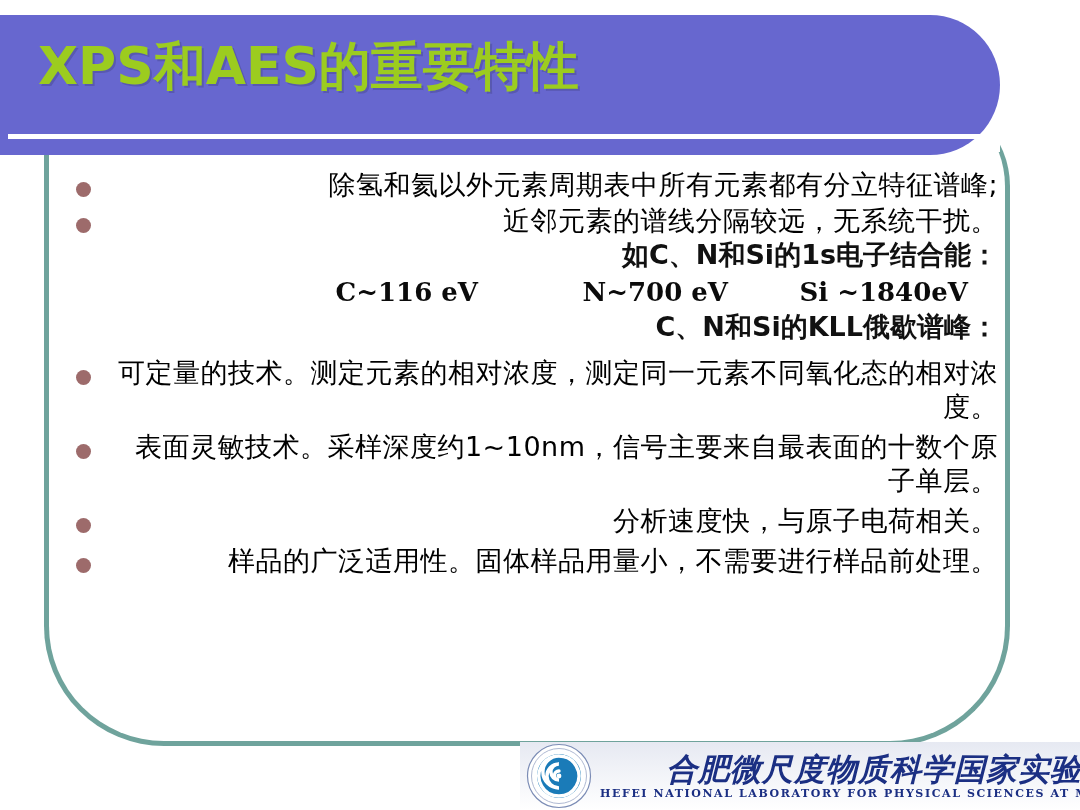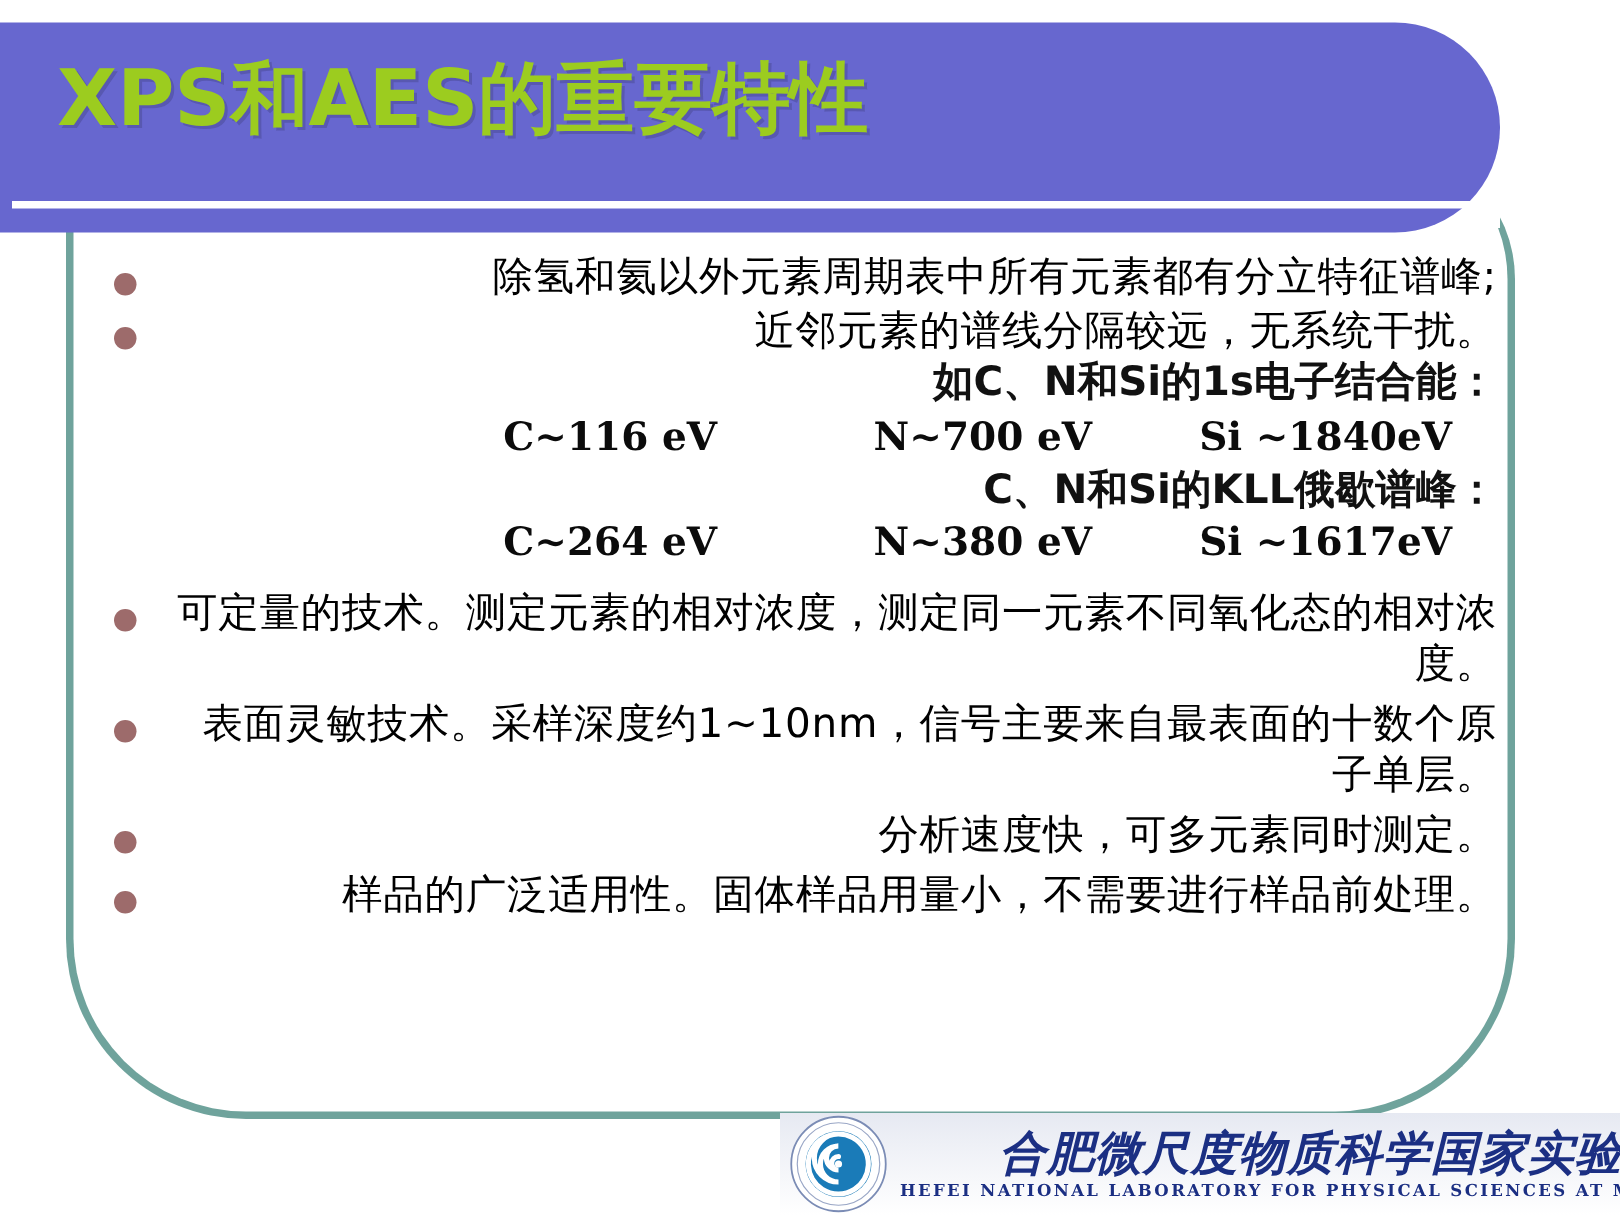--- a/index.html
+++ b/index.html
@@ -205,25 +205,20 @@
     </div>
 
     <div class="energy-row">
       <div class="energy-cell">C~116 eV</div>
       <div class="energy-cell c2">N~700 eV</div>
       <div class="energy-cell">Si ~1840eV</div>
     </div>
 
     <div class="sub-line indent-small">C、N和Si的KLL俄歇谱峰：</div>
 
-    <div class="energy-row">
-      <div class="energy-cell">C~264 eV</div>
-      <div class="energy-cell c2">N~380 eV</div>
-      <div class="energy-cell">Si ~1617eV</div>
-    </div>
 
     <div class="spacer-8"></div>
 
 
     <div class="spacer-4"></div>
 
     <div class="bullet-row">
       <span class="bullet-dot"></span>
       <div class="bullet-text">可定量的技术。测定元素的相对浓度，测定同一元素不同氧化态的相对浓度。</div>
     </div>
@@ -232,21 +227,21 @@
 
     <div class="bullet-row">
       <span class="bullet-dot"></span>
       <div class="bullet-text">表面灵敏技术。采样深度约1~10nm，信号主要来自最表面的十数个原子单层。</div>
     </div>
 
     <div class="spacer-4"></div>
 
     <div class="bullet-row">
       <span class="bullet-dot"></span>
-      <div class="bullet-text">分析速度快，可多元素同时测定。</div>
+      <div class="bullet-text">分析速度快，与原子电荷相关。</div>
     </div>
 
     <div class="spacer-4"></div>
 
     <div class="bullet-row">
       <span class="bullet-dot"></span>
       <div class="bullet-text">样品的广泛适用性。固体样品用量小，不需要进行样品前处理。</div>
     </div>
 
     <div class="spacer-4"></div>

